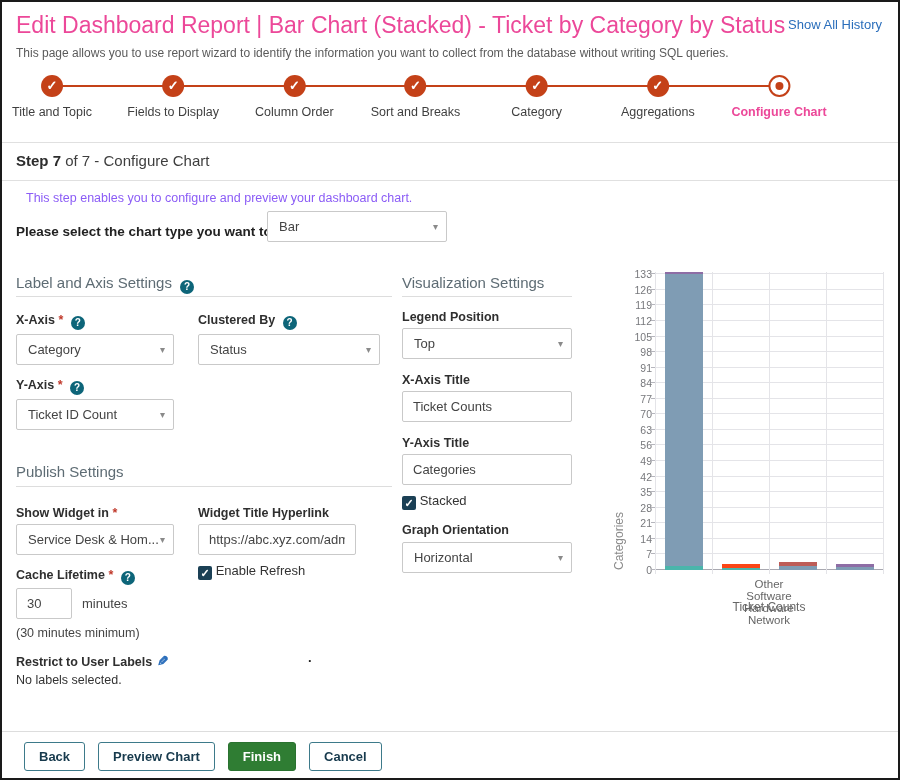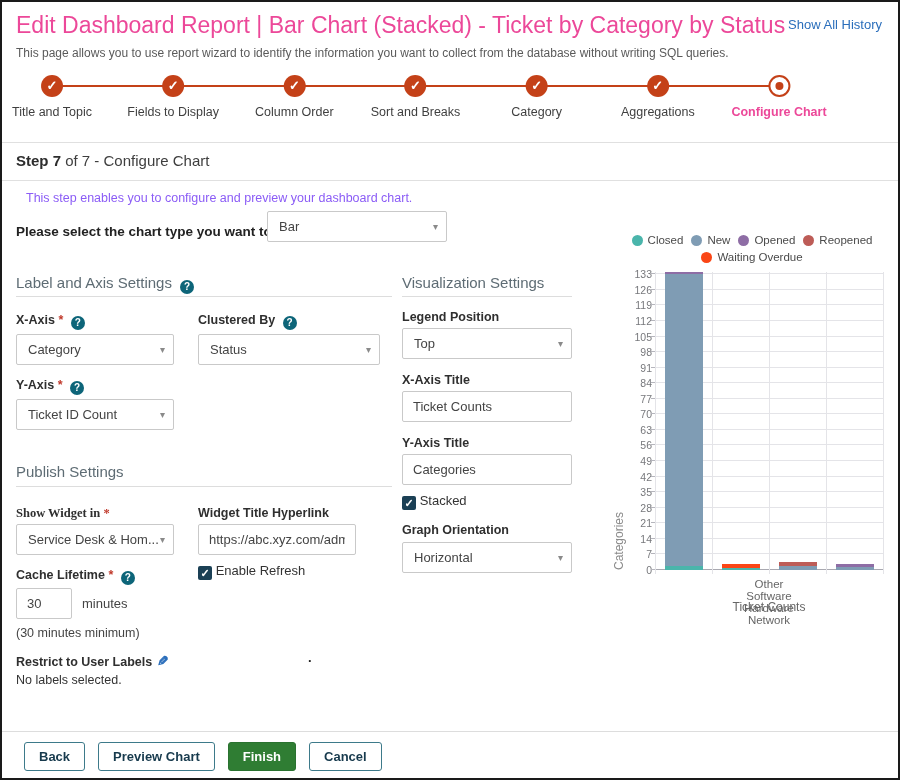--- a/index.html
+++ b/index.html
@@ -146,21 +146,21 @@
   </div>
 
   <div class="field-label" style="left:14px; top:376px;"><span>Y-Axis</span> <span class="req">*</span> <span class="help-icon">?</span></div>
   <div class="selectbox" style="left:14px; top:397px; width:158px;">
     <span>Ticket ID Count</span><span class="caret">▾</span>
   </div>
 
   <div class="section-title" style="left:14px; top:461px;">Publish Settings</div>
   <div class="section-rule" style="left:14px; top:484px; width:376px;"></div>
 
-  <div class="field-label" style="left:14px; top:504px;font-family:Liberation Serif, serif;"><span>Show Widget in</span> <span class="req">*</span></div>
+  <div class="field-label" style="left:14px; top:504px;"><span>Show Widget in</span> <span class="req">*</span></div>
   <div class="selectbox" style="left:14px; top:522px; width:158px;">
     <span>Service Desk &amp; Hom...</span><span class="caret">▾</span>
   </div>
 
   <div class="field-label" style="left:196px; top:504px;">Widget Title Hyperlink</div>
   <input class="textinput" style="left: 196px; top: 522px; width: 158px;" value="https://abc.xyz.com/admin">
 
   <div class="check-row" style="left:196px; top:561px;">
     <span class="checkbox">✓</span>
     <span>Enable Refresh</span>
@@ -195,42 +195,20 @@
     <span class="checkbox">✓</span>
     <span>Stacked</span>
   </div>
 
   <div class="field-label" style="left:400px; top:521px;">Graph Orientation</div>
   <div class="selectbox" style="left:400px; top:540px; width:170px;">
     <span>Horizontal</span><span class="caret">▾</span>
   </div>
 
   <div class="chart">
-    <div class="chart-legend">
-        <div class="legend-item">
-          <span class="legend-dot" style="background: rgb(74, 181, 171);"></span>
-          <span class="legend-text">Closed</span>
-        </div>
-        <div class="legend-item">
-          <span class="legend-dot" style="background: rgb(127, 156, 180);"></span>
-          <span class="legend-text">New</span>
-        </div>
-        <div class="legend-item">
-          <span class="legend-dot" style="background: rgb(142, 109, 165);"></span>
-          <span class="legend-text">Opened</span>
-        </div>
-        <div class="legend-item">
-          <span class="legend-dot" style="background: rgb(189, 92, 87);"></span>
-          <span class="legend-text">Reopened</span>
-        </div>
-        <div class="legend-item">
-          <span class="legend-dot" style="background: rgb(250, 70, 22);"></span>
-          <span class="legend-text">Waiting Overdue</span>
-        </div>
-      </div>
     <div class="ylabel">Categories</div>
     <div class="y-ticks">
         <div class="tick-label" style="bottom: calc(0% - 6px);">0</div>
         <div class="tick-label" style="bottom: calc(5.22388% - 6px);">7</div>
         <div class="tick-label" style="bottom: calc(10.4478% - 6px);">14</div>
         <div class="tick-label" style="bottom: calc(15.6716% - 6px);">21</div>
         <div class="tick-label" style="bottom: calc(20.8955% - 6px);">28</div>
         <div class="tick-label" style="bottom: calc(26.1194% - 6px);">35</div>
         <div class="tick-label" style="bottom: calc(31.3433% - 6px);">42</div>
         <div class="tick-label" style="bottom: calc(36.5672% - 6px);">49</div>

